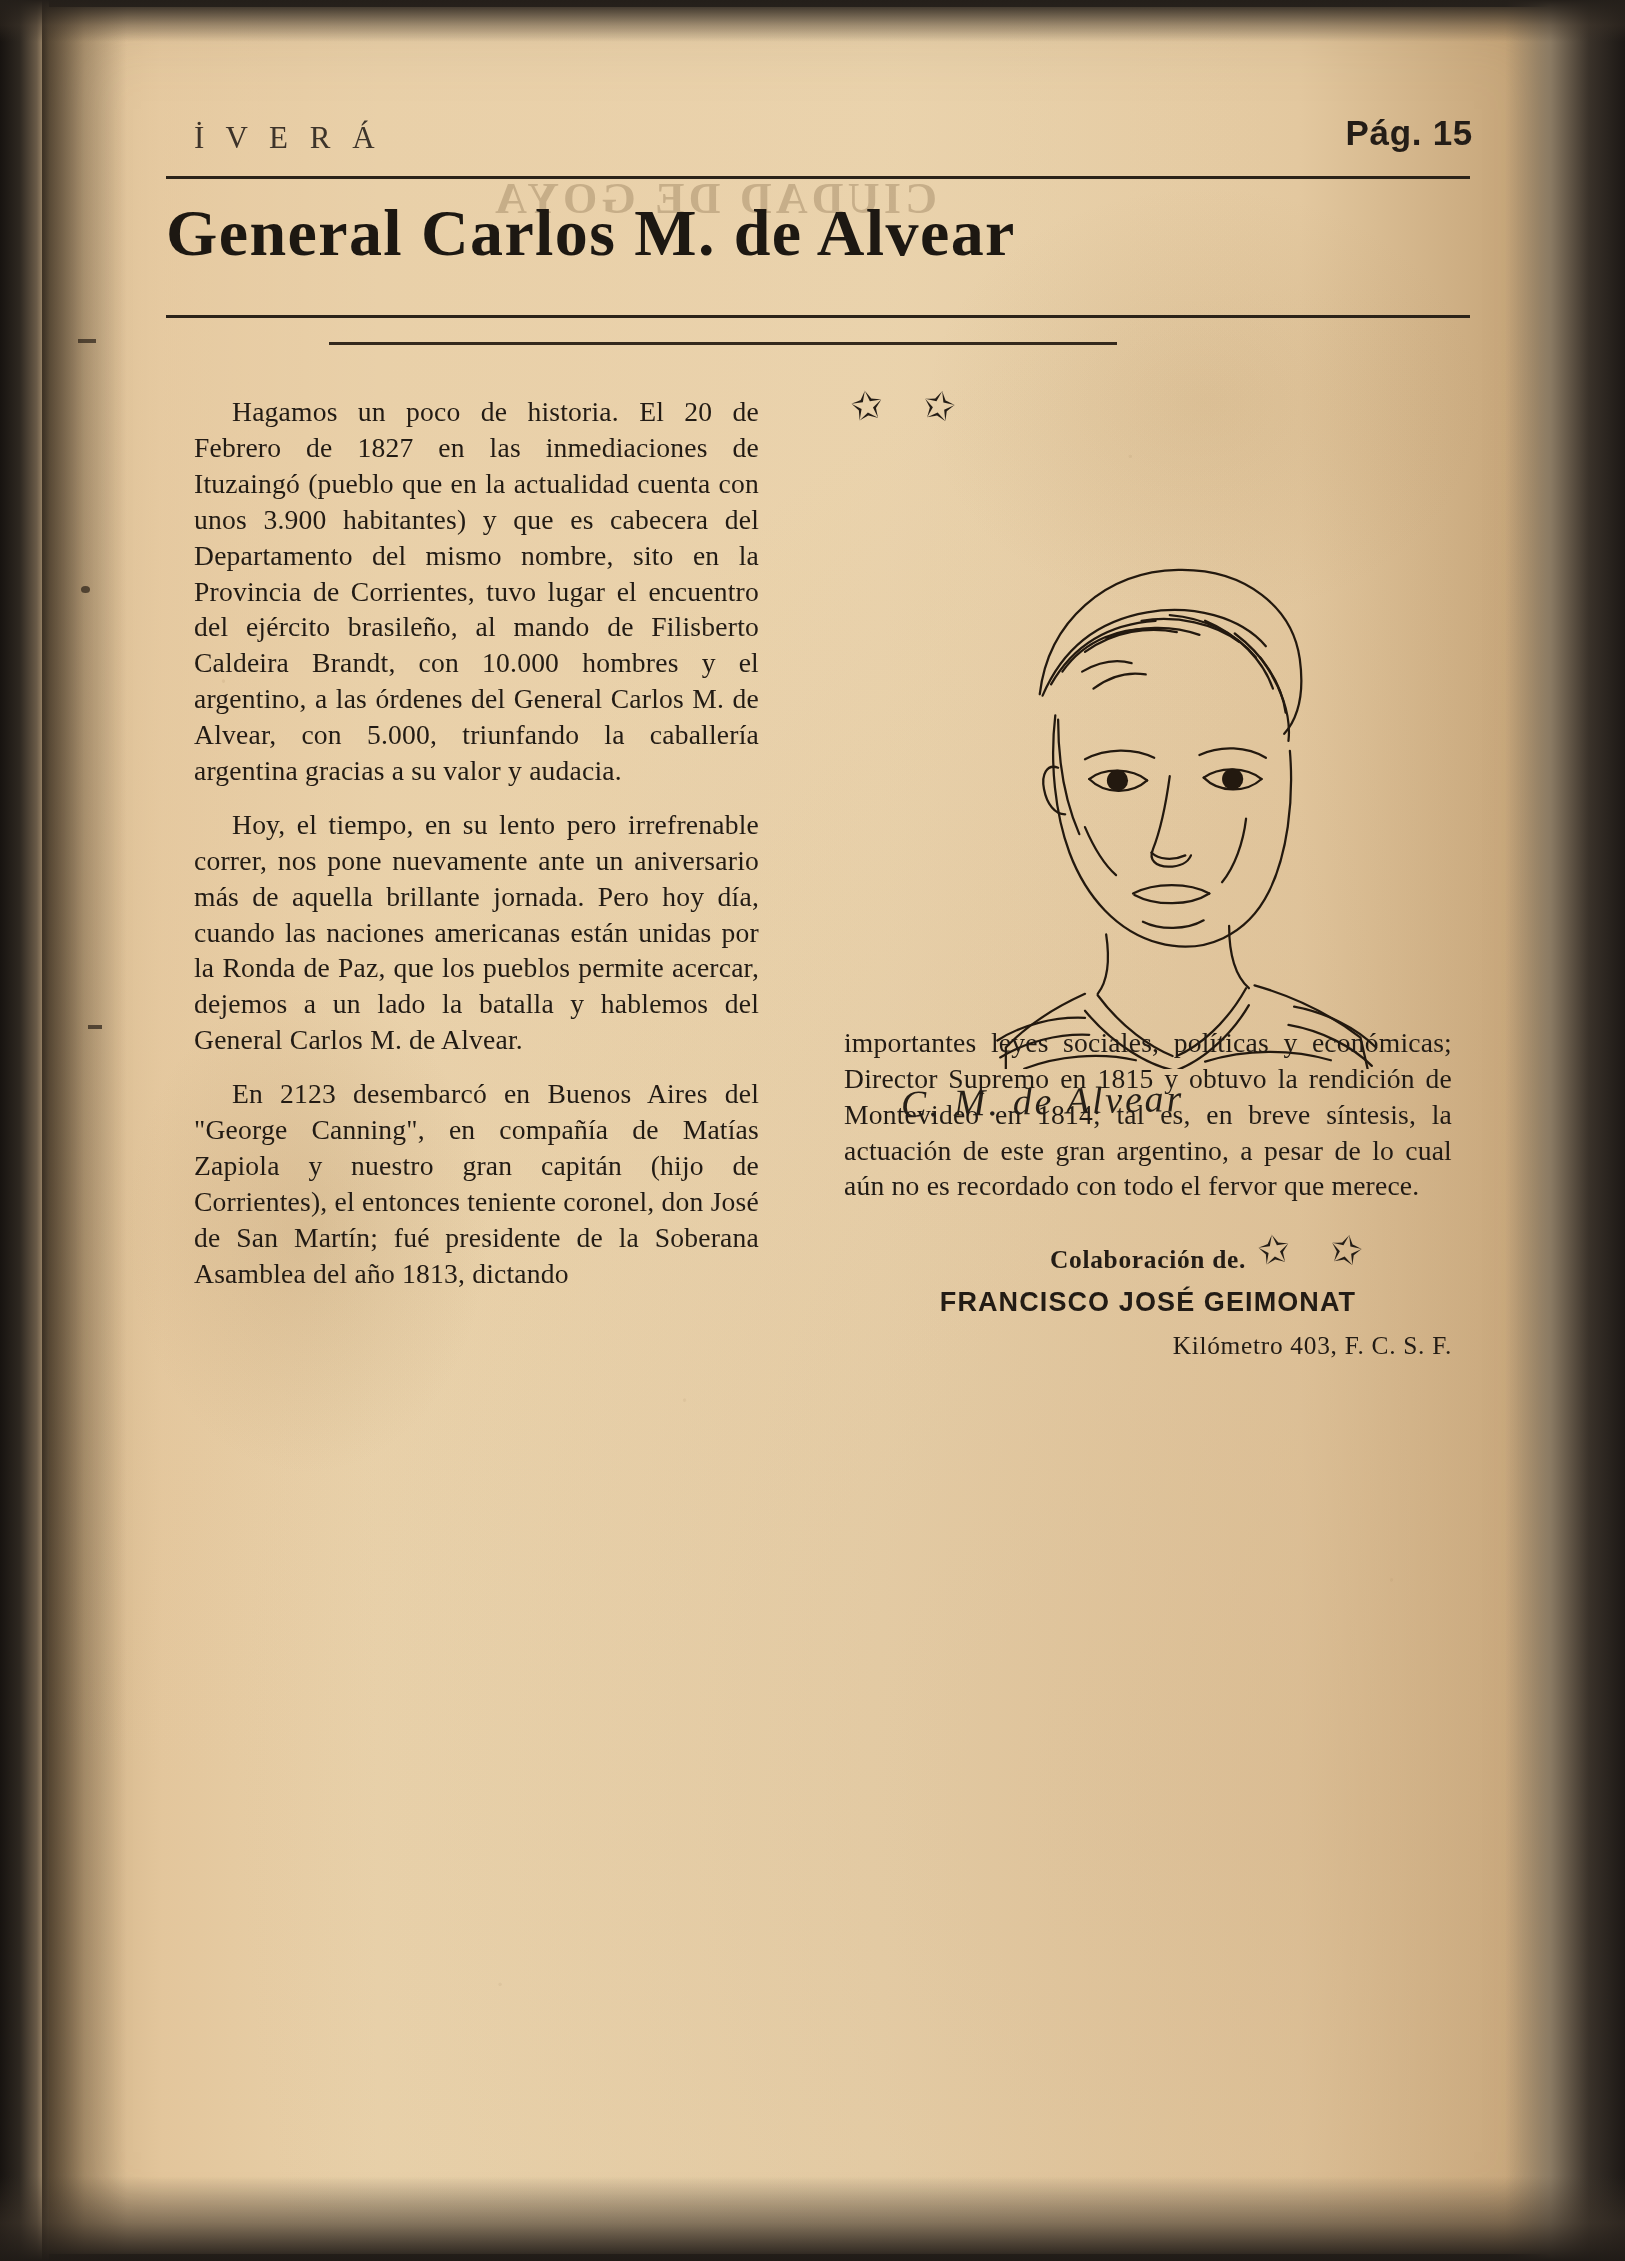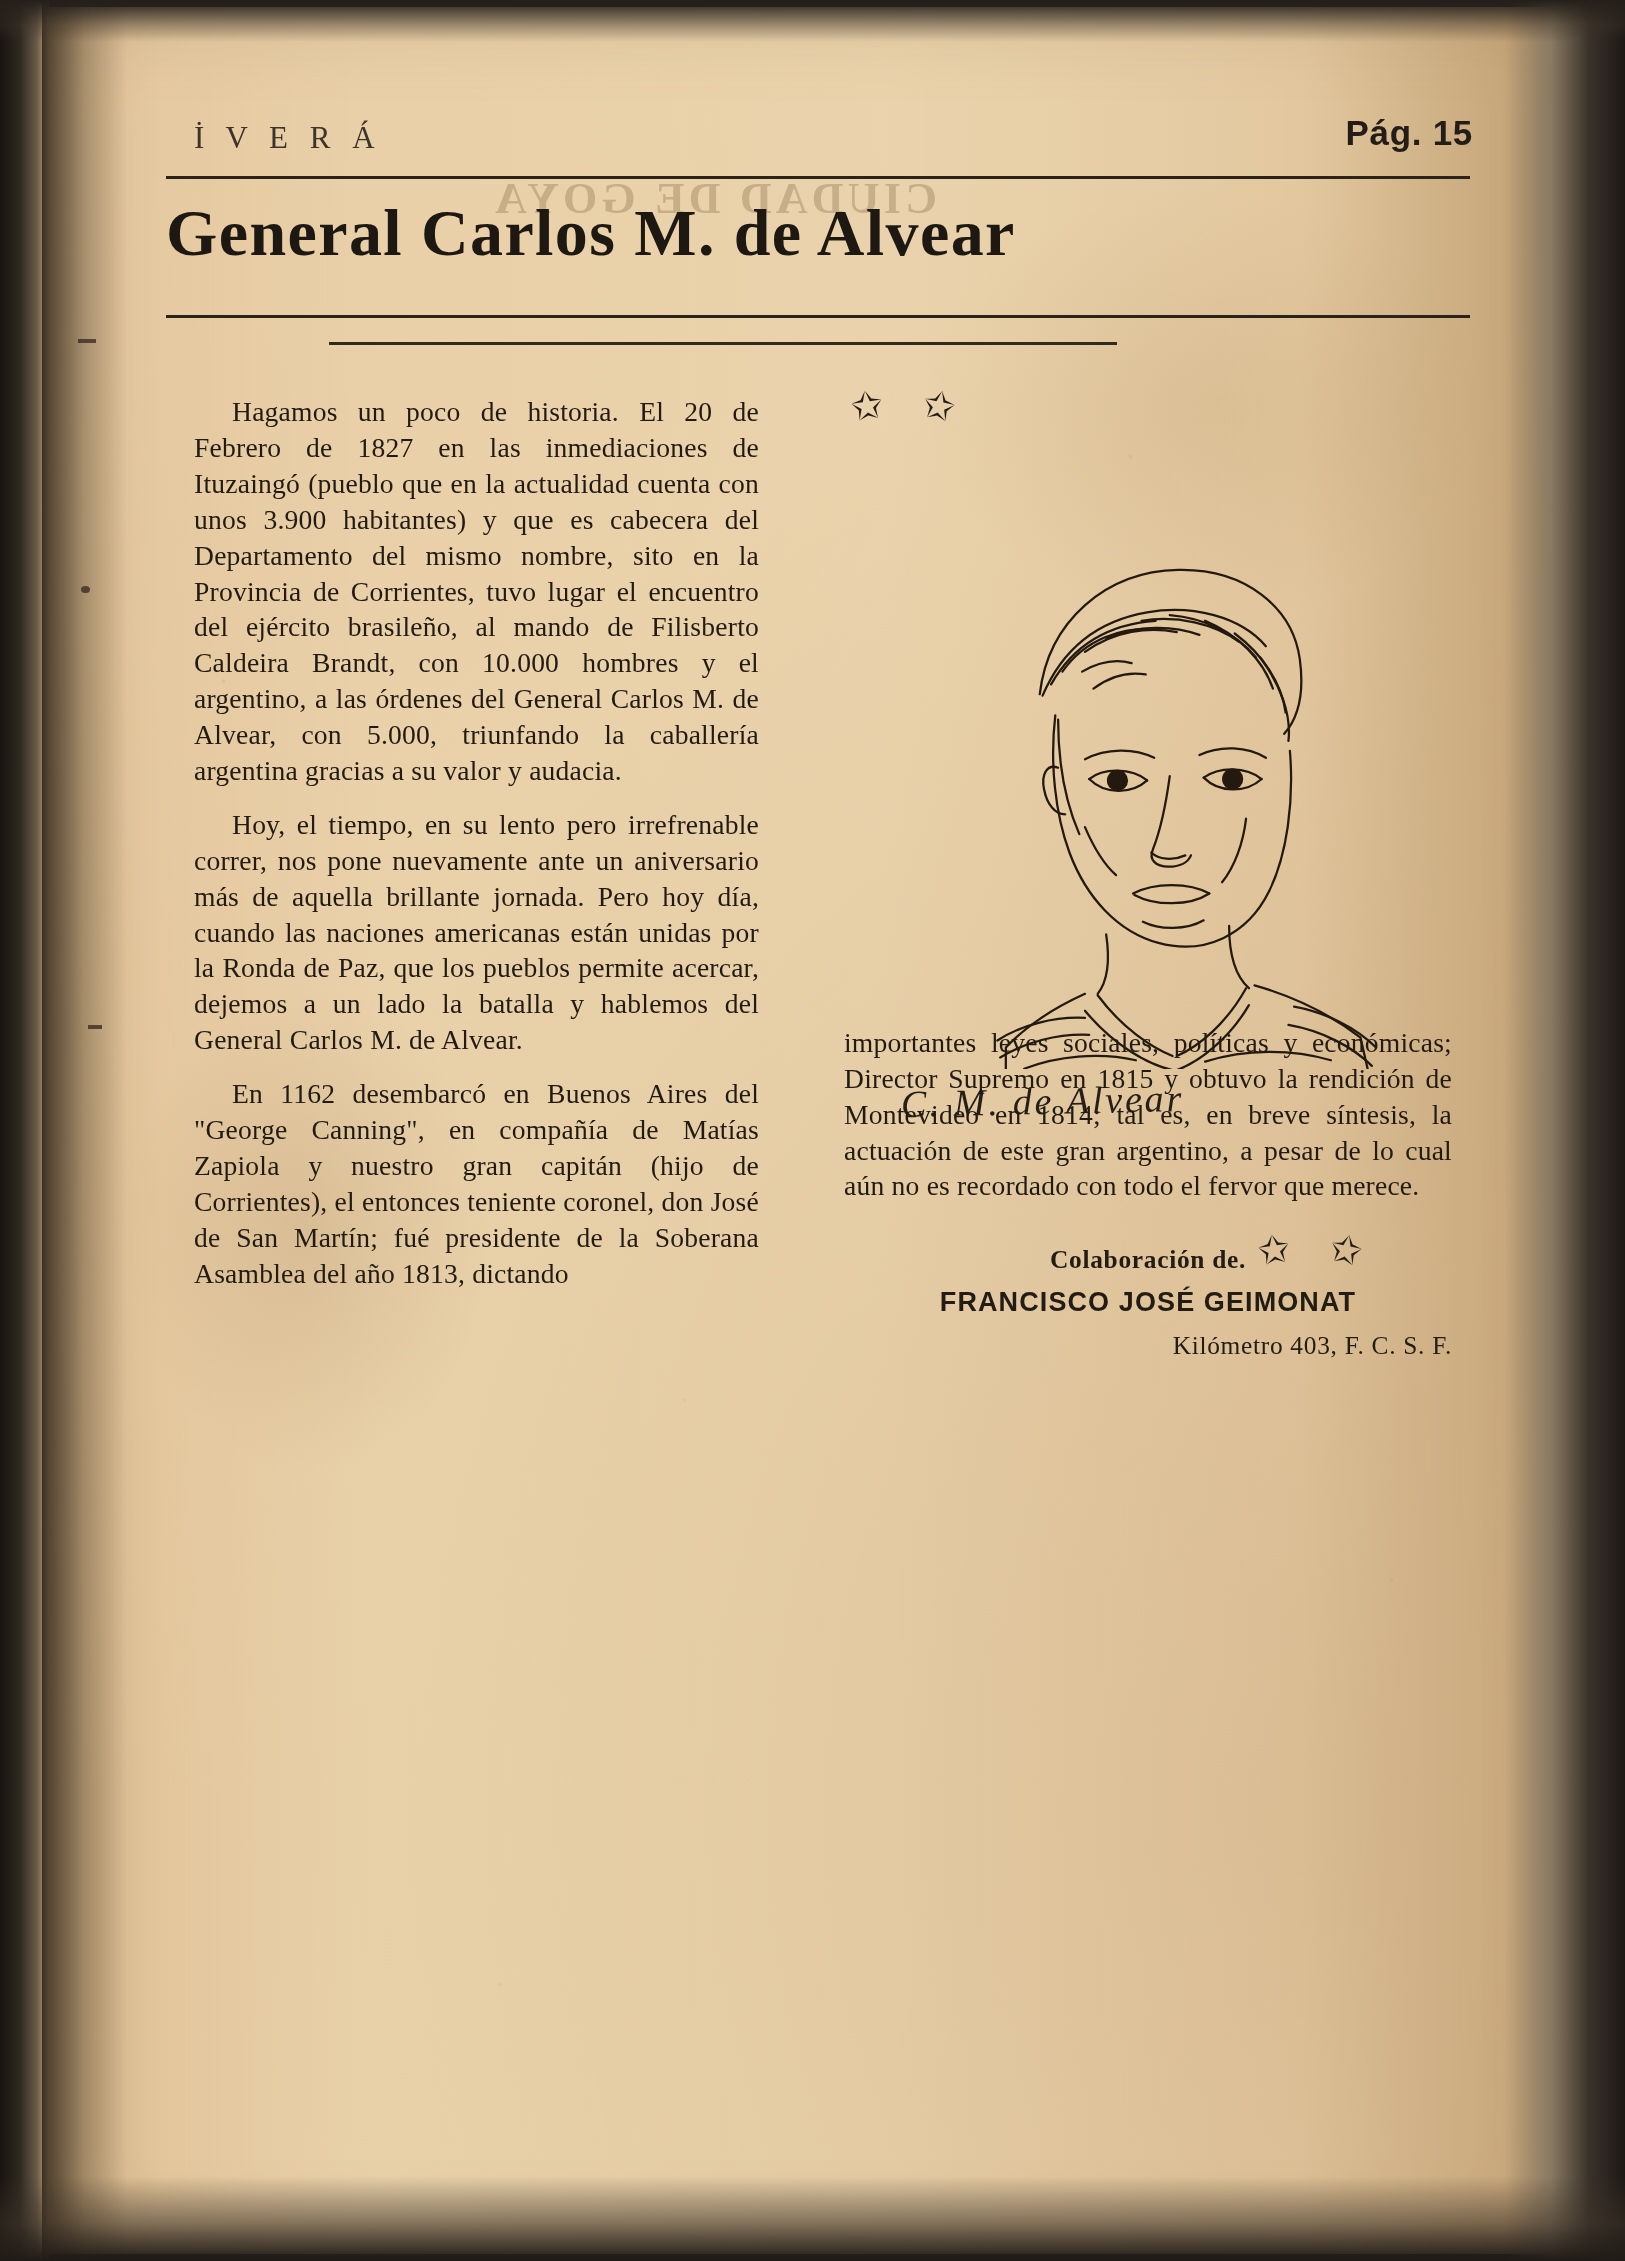--- a/index.html
+++ b/index.html
@@ -318,21 +318,21 @@
         </div>
 
         <div class="stars bottom">
           <span class="star-glyph">✩</span>
           <span class="star-glyph tilt2">✩</span>
         </div>
 
         <div class="col-left">
           <p class="body">Hagamos un poco de historia. El 20 de Febrero de 1827 en las inmediaciones de Ituzaingó (pueblo que en la actualidad cuenta con unos 3.900 habitantes) y que es cabecera del Departamento del mismo nombre, sito en la Provincia de Corrientes, tuvo lugar el encuentro del ejército brasileño, al mando de Filisberto Caldeira Brandt, con 10.000 hombres y el argentino, a las órdenes del General Carlos M. de Alvear, con 5.000, triunfando la caballería argentina gracias a su valor y audacia.</p>
           <p class="body">Hoy, el tiempo, en su lento pero irrefrenable correr, nos pone nuevamente ante un aniversario más de aquella brillante jornada. Pero hoy día, cuando las naciones americanas están unidas por la Ronda de Paz, que los pueblos permite acercar, dejemos a un lado la batalla y hablemos del General Carlos M. de Alvear.</p>
-          <p class="body">En 1162 desembarcó en Buenos Aires del "George Canning", en compañía de Matías Zapiola y nuestro gran capitán (hijo de Corrientes), el entonces teniente coronel, don José de San Martín; fué presidente de la Soberana Asamblea del año 1813, dictando</p>
+          <p class="body">En 2123 desembarcó en Buenos Aires del "George Canning", en compañía de Matías Zapiola y nuestro gran capitán (hijo de Corrientes), el entonces teniente coronel, don José de San Martín; fué presidente de la Soberana Asamblea del año 1813, dictando</p>
         </div>
 
         <div class="portrait">
           <svg width="537" height="587" viewBox="0 0 760 830">
             <g fill="none" stroke="#23190f" stroke-width="3.2" stroke-linecap="round" stroke-linejoin="round">
 
               <path d="M236 300 C248 196 330 126 432 124 C528 122 594 178 604 250 C612 308 596 340 582 356"></path>
               <path d="M240 302 C268 236 318 196 388 184 C452 173 520 190 556 232"></path>
               <path d="M252 286 C286 226 340 200 400 196"></path>
               <path d="M268 268 C300 222 352 204 404 208"></path>

